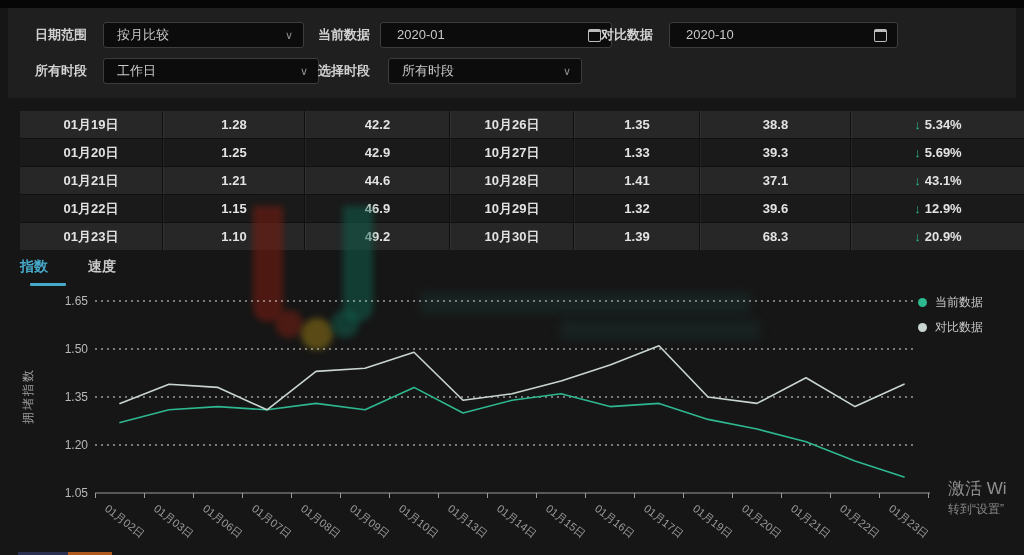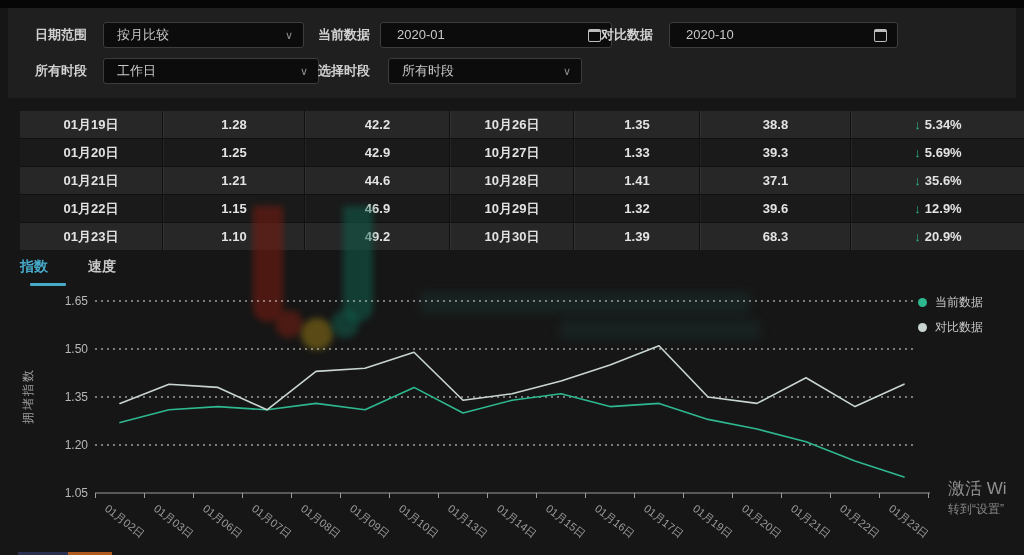--- a/index.html
+++ b/index.html
@@ -109,21 +109,21 @@
       <div class="cell c3 row-even">10月27日</div>
       <div class="cell c4 row-even">1.33</div>
       <div class="cell c5 row-even">39.3</div>
       <div class="cell c6 row-even"><span class="chg-arrow" style="color: rgb(47, 180, 140);">↓</span><span>5.69%</span></div>
       <div class="cell c0 row-odd">01月21日</div>
       <div class="cell c1 row-odd">1.21</div>
       <div class="cell c2 row-odd">44.6</div>
       <div class="cell c3 row-odd">10月28日</div>
       <div class="cell c4 row-odd">1.41</div>
       <div class="cell c5 row-odd">37.1</div>
-      <div class="cell c6 row-odd"><span class="chg-arrow" style="color: rgb(47, 180, 140);">↓</span><span>35.6%</span></div>
+      <div class="cell c6 row-odd"><span class="chg-arrow" style="color: rgb(47, 180, 140);">↓</span><span>43.1%</span></div>
       <div class="cell c0 row-even">01月22日</div>
       <div class="cell c1 row-even">1.15</div>
       <div class="cell c2 row-even">46.9</div>
       <div class="cell c3 row-even">10月29日</div>
       <div class="cell c4 row-even">1.32</div>
       <div class="cell c5 row-even">39.6</div>
       <div class="cell c6 row-even"><span class="chg-arrow" style="color: rgb(47, 180, 140);">↓</span><span>12.9%</span></div>
       <div class="cell c0 row-odd">01月23日</div>
       <div class="cell c1 row-odd">1.10</div>
       <div class="cell c2 row-odd">49.2</div>

